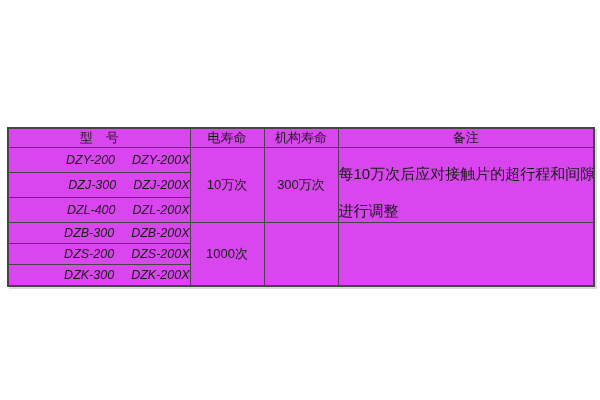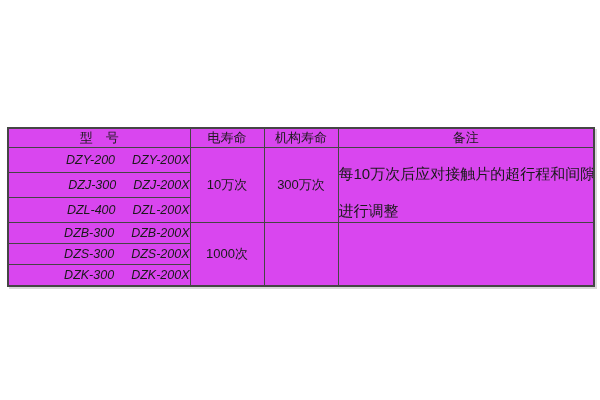--- a/index.html
+++ b/index.html
@@ -118,21 +118,21 @@
             <span>DZB-200X</span>
           </div>
         </td>
         <td class="center-cell" rowspan="3">1000次</td>
         <td class="center-cell" rowspan="3"></td>
         <td class="remarks-cell" rowspan="3"></td>
       </tr>
       <tr>
         <td class="model-cell">
           <div class="pair">
-            <span>DZS-300</span>
+            <span>DZS-200</span>
             <span>DZS-200X</span>
           </div>
         </td>
       </tr>
       <tr>
         <td class="model-cell">
           <div class="pair">
             <span>DZK-300</span>
             <span>DZK-200X</span>
           </div>

